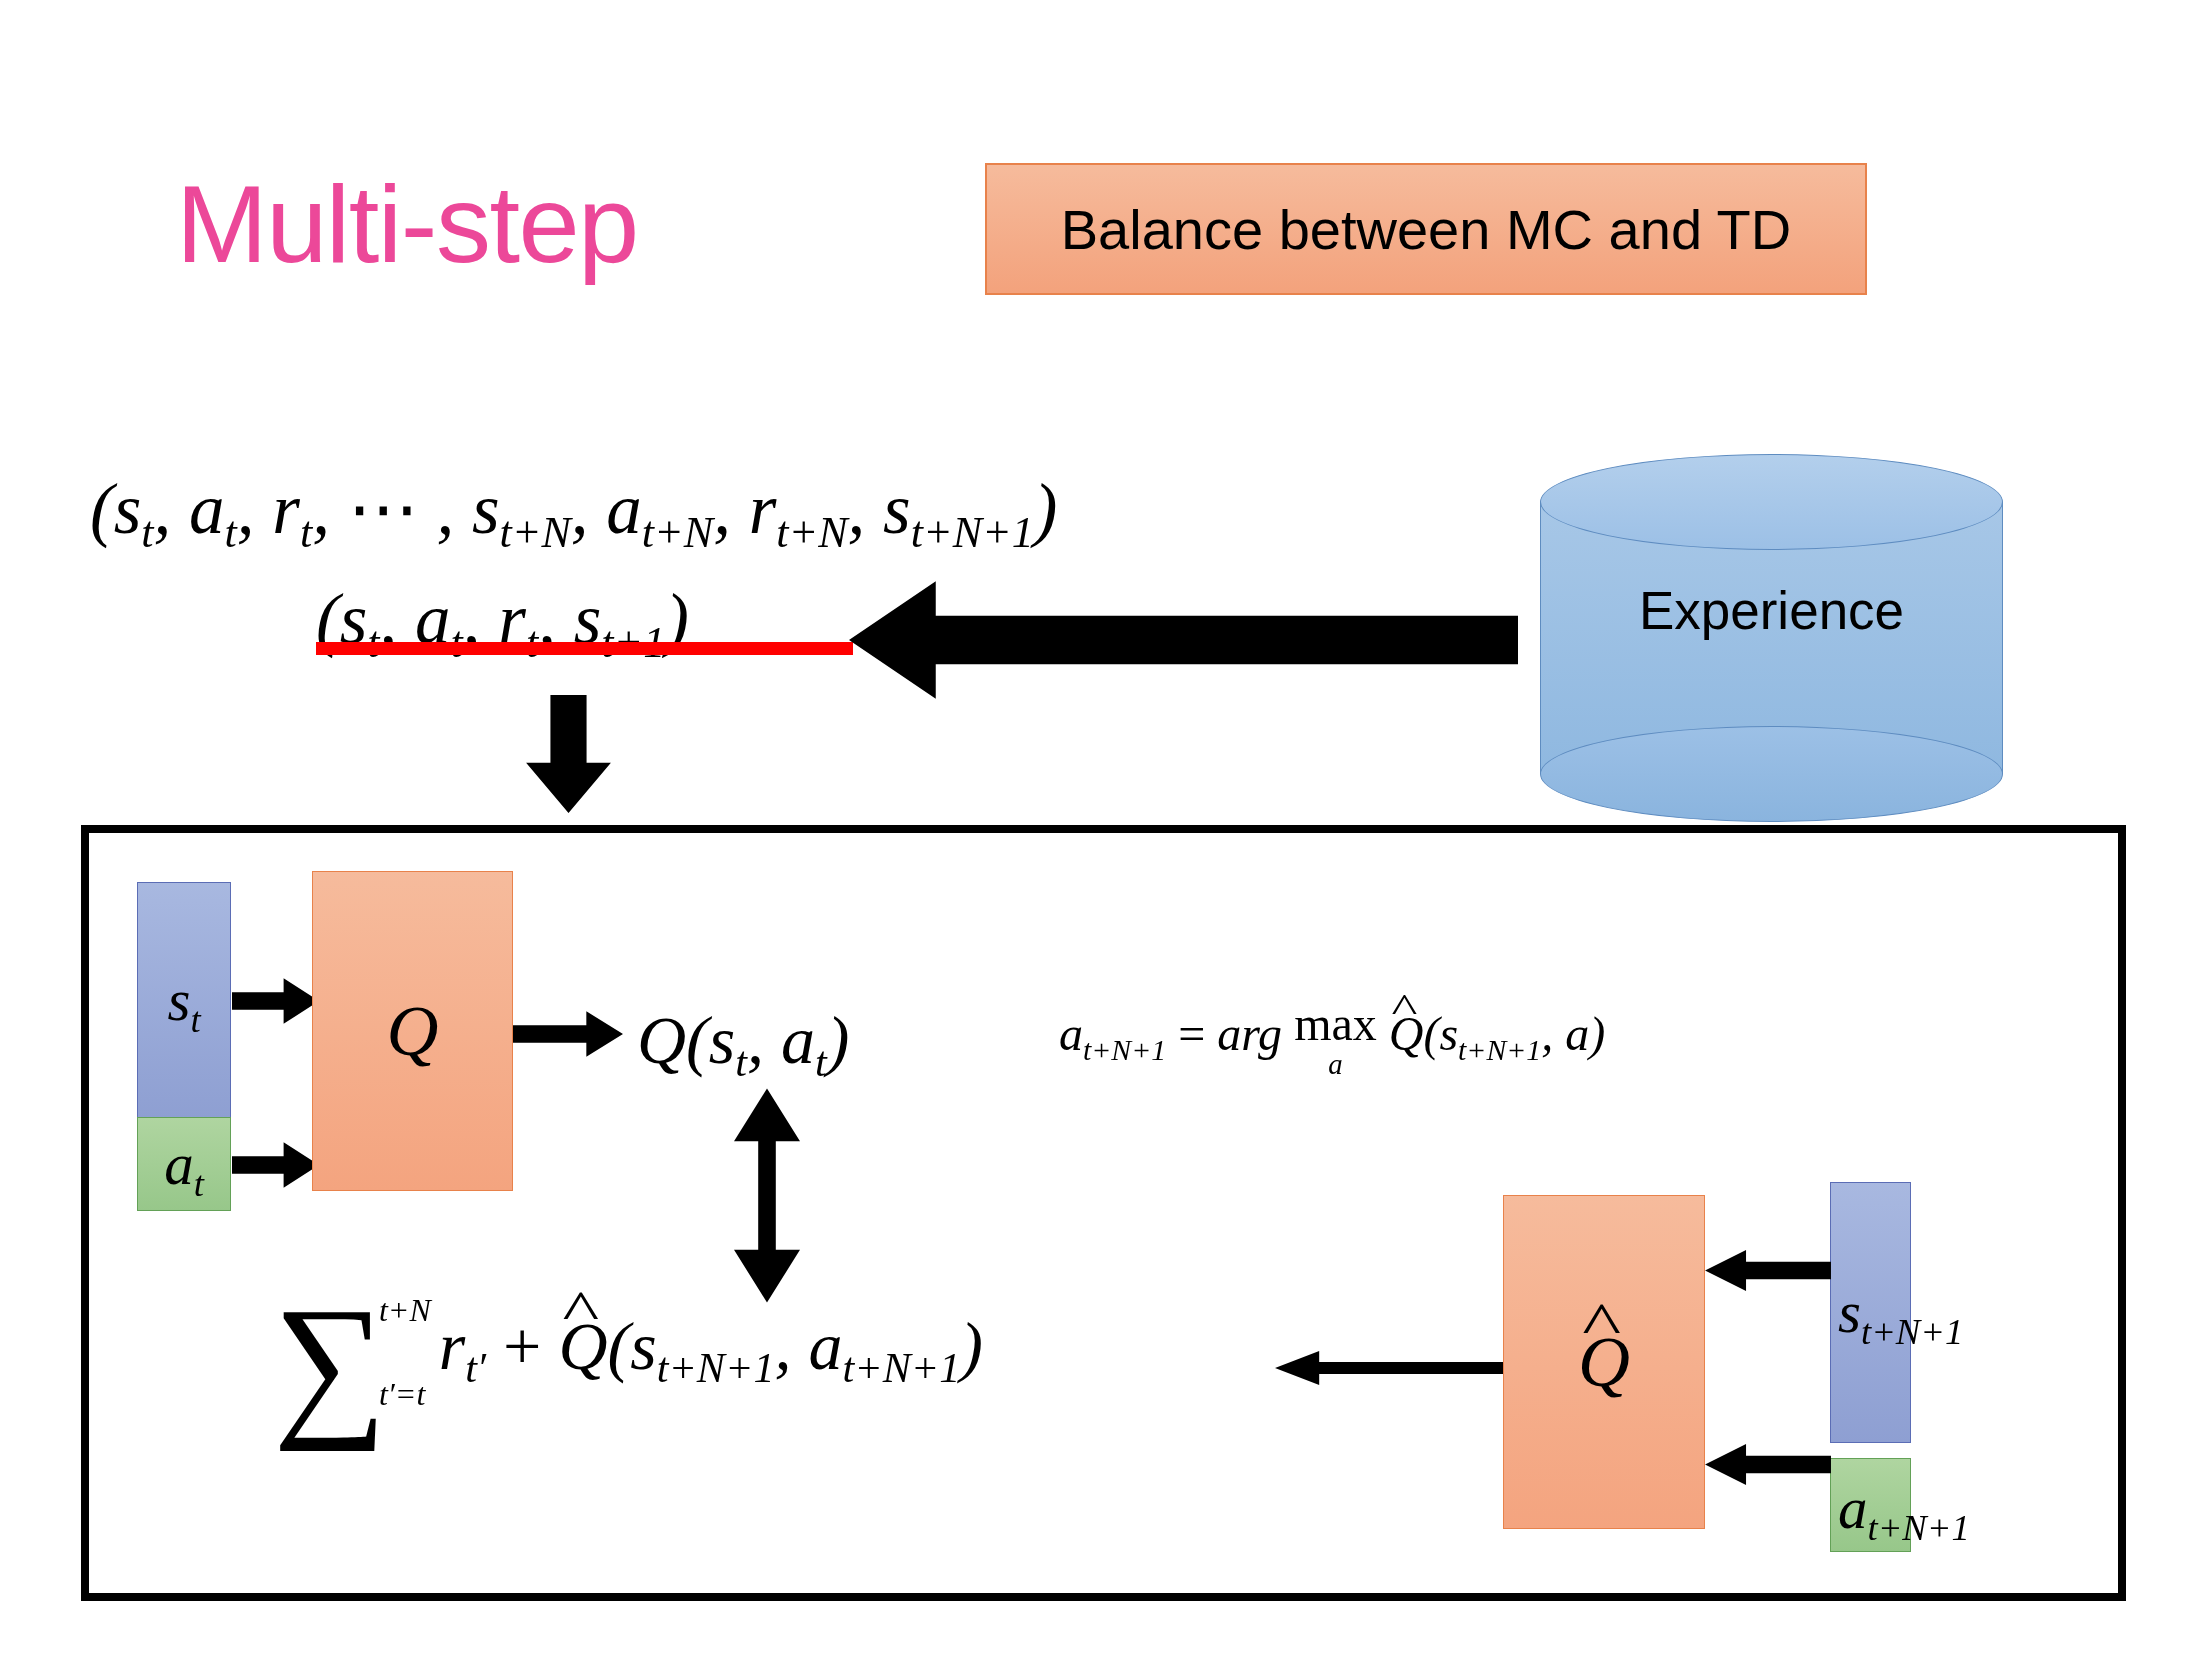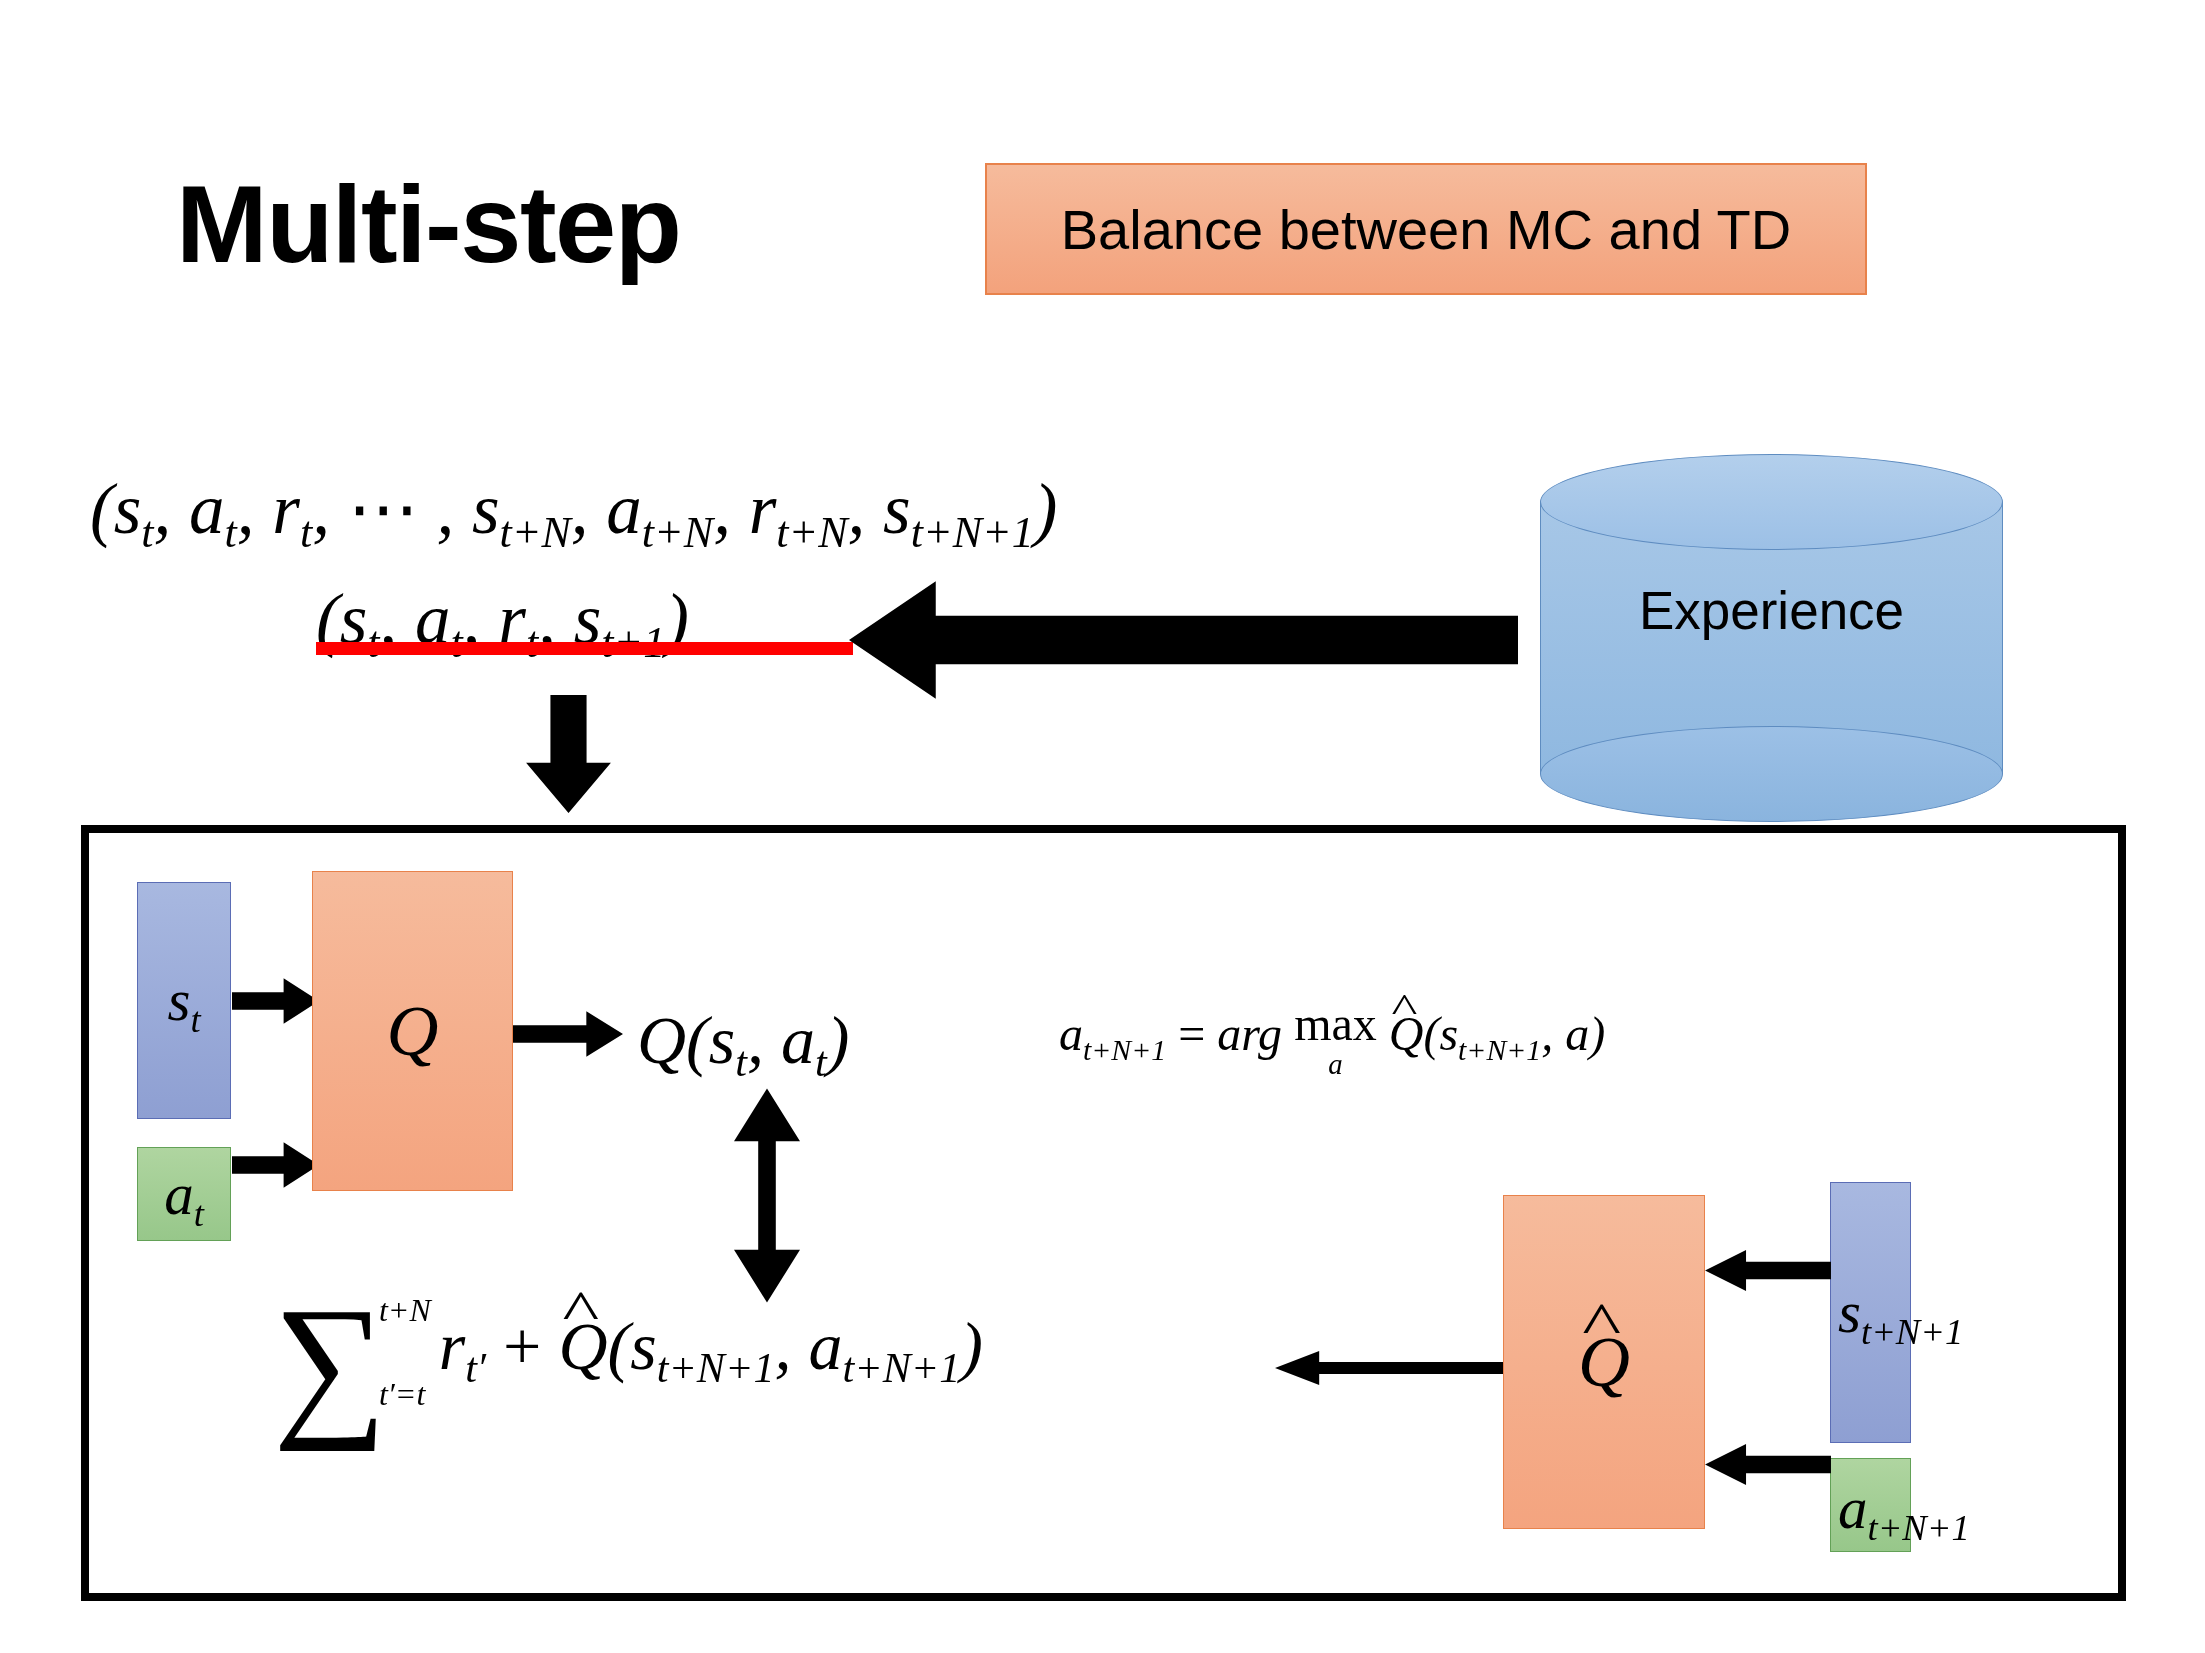--- a/index.html
+++ b/index.html
@@ -2,22 +2,22 @@
 <html style="font-size:11.8px"><head>
 <meta charset="utf-8">
 <style>
   html,body{margin:0;padding:0;background:#fff;}
   body{width:2205px;height:1654px;position:relative;overflow:hidden;
        font-family:"Liberation Sans",sans-serif;color:#000;}
   .abs{position:absolute;}
 
   
   #title{left:176px;top:169px;font-size:110px;line-height:1;
-         font-family:"Liberation Sans",sans-serif;font-weight:700;
-         letter-spacing:-1.5px;color:#000000;white-space:nowrap;}
+         font-family:"Liberation Sans",sans-serif;font-weight:400;
+         letter-spacing:-1.5px;color:#ec4899;white-space:nowrap;}
 
   
   #banner{left:985px;top:163px;width:882px;height:132px;
           background:linear-gradient(180deg,#F6BB9C 0%,#F3A27C 100%);
           border:2.2px solid #E8824B;box-sizing:border-box;
           display:flex;align-items:center;justify-content:center;}
   #banner span{font-size:56px;color:#000;white-space:nowrap;
                font-family:"Liberation Sans",sans-serif;}
 
   
@@ -65,21 +65,21 @@
   .blk.blue{background:linear-gradient(180deg,#A8B8E0 0%,#8E9FD2 100%);
             border:1.5px solid #5B6DB5;}
   .blk.green{background:linear-gradient(180deg,#AFD5A0 0%,#97C78A 100%);
              border:1.5px solid #63A157;}
   .blk.orange{background:linear-gradient(180deg,#F6BB9C 0%,#F4A47F 100%);
               border:1.5px solid #E8824B;}
   .blk .t{font-family:"Liberation Serif",serif;font-style:italic;
           font-size:59px;color:#000;white-space:nowrap;}
 
   #blk-st{left:137px;top:882px;width:94px;height:237px;}
-  #blk-at{left:137px;top:1117px;width:94px;height:94px;margin-top:30px;}
+  #blk-at{left:137px;top:1117px;width:94px;height:94px;}
   #box-Q{left:312px;top:871px;width:201px;height:320px;}
   #box-Q .t{font-size:72px;}
 
   #blk-stn{left:1830px;top:1182px;width:81px;height:261px;}
   #blk-atn{left:1830px;top:1458px;width:81px;height:94px;}
   #box-Qhat{left:1503px;top:1195px;width:202px;height:334px;}
   #box-Qhat .t{font-size:72px;}
 
   
   .ovl{position:absolute;font-family:"Liberation Serif",serif;font-style:italic;

